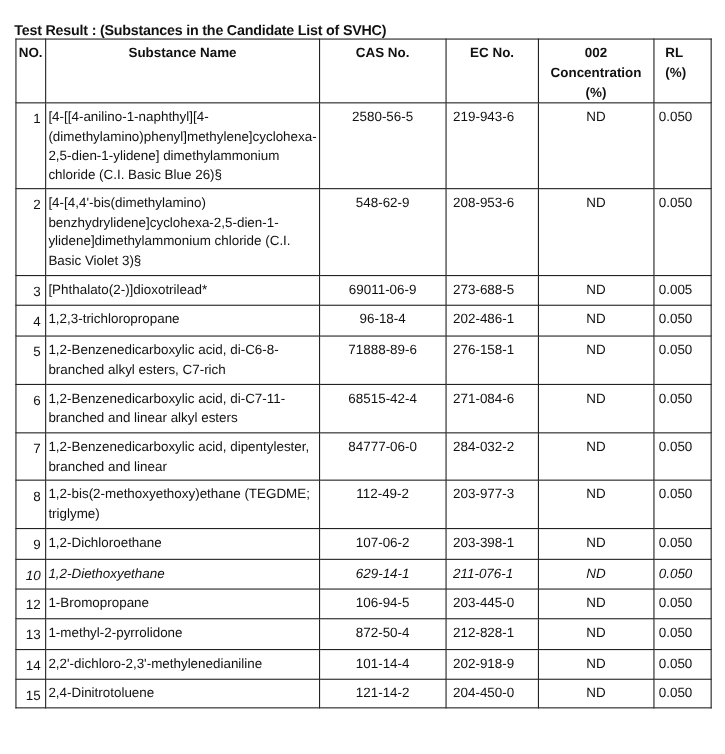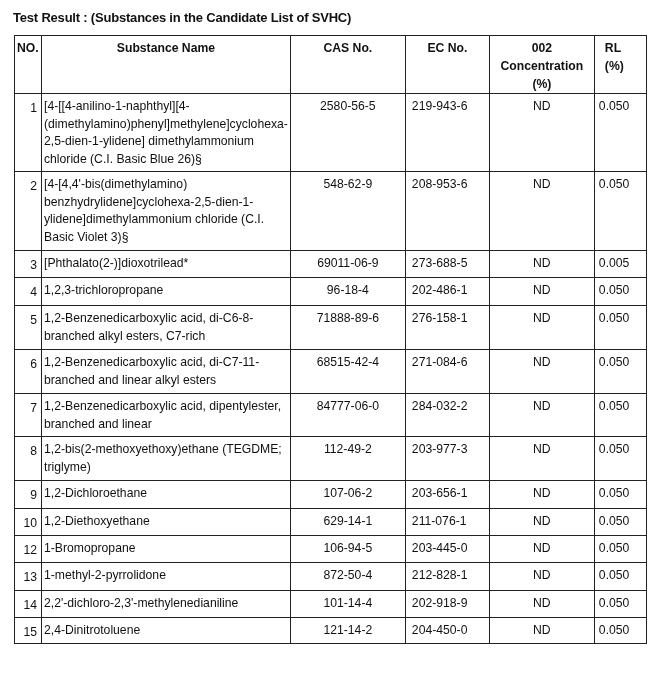--- a/index.html
+++ b/index.html
@@ -1,21 +1,21 @@
 <!DOCTYPE html>
 <html><head>
 <meta charset="utf-8">
 <style>
   html, body { margin: 0; padding: 0; background: #ffffff; }
   body {
     width: 659px; height: 685px; overflow: hidden; position: relative;
     font-family: "Liberation Sans", sans-serif; color: #111;
   }
   .title {
-    position: absolute; left: 13px; top: 10px;
+    position: absolute; left: 13px; top: 20px;
     font-size: 13px; font-weight: bold; letter-spacing: -0.2px;
   }
   table {
     position: absolute; left: 14px; top: 35px;
     border-collapse: collapse; table-layout: fixed;
     font-size: 12.2px; line-height: 17.5px;
   }
   td, th {
     border: 1.5px solid #222; vertical-align: top; padding: 0;
   }
@@ -140,26 +140,26 @@
     <td class="cas">112-49-2</td>
     <td class="ec">203-977-3</td>
     <td class="conc">ND</td>
     <td class="rl">0.050</td>
   </tr>
 
   <tr style="height: 28px;">
     <td class="no">9</td>
     <td class="name">1,2-Dichloroethane</td>
     <td class="cas">107-06-2</td>
-    <td class="ec">203-656-1</td>
-    <td class="conc">ND</td>
-    <td class="rl">0.050</td>
-  </tr>
-
-  <tr style="height: 27px;">
+    <td class="ec">203-398-1</td>
+    <td class="conc">ND</td>
+    <td class="rl">0.050</td>
+  </tr>
+
+  <tr style="height: 27px; font-style: italic;">
     <td class="no">10</td>
     <td class="name">1,2-Diethoxyethane</td>
     <td class="cas">629-14-1</td>
     <td class="ec">211-076-1</td>
     <td class="conc">ND</td>
     <td class="rl">0.050</td>
   </tr>
 
 
   <tr style="height: 27px;">

